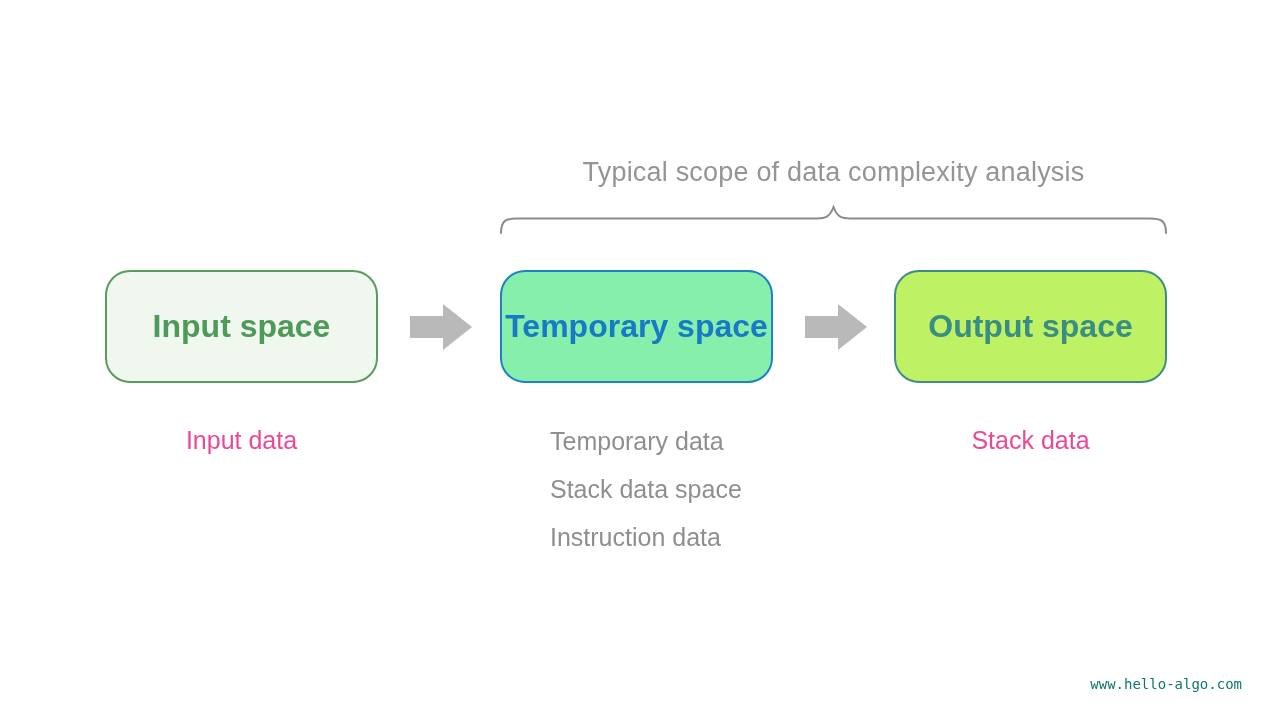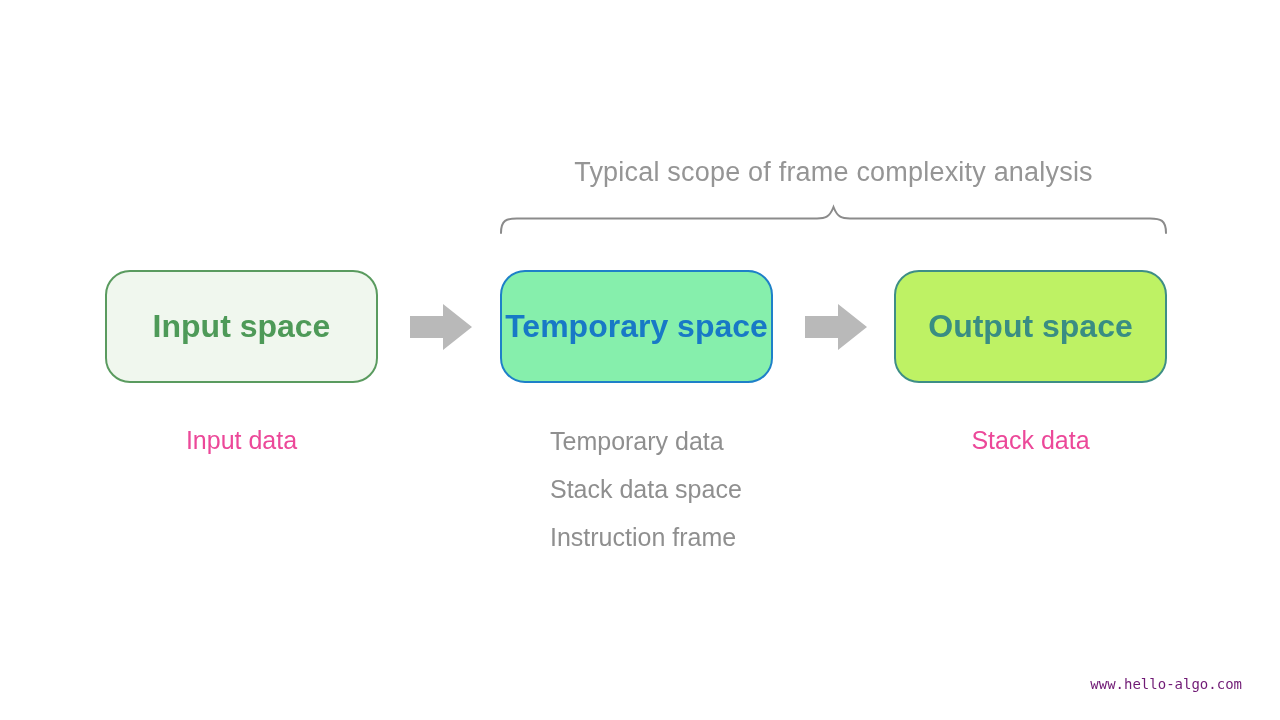--- a/index.html
+++ b/index.html
@@ -68,29 +68,29 @@
     height: 30px;
     line-height: 30px;
     margin-bottom: 18px;
   }
   .watermark {
     position: absolute;
     right: 38px;
     top: 676px;
     font-family: "DejaVu Sans Mono", monospace;
     font-size: 14px;
-    color: #701a75;
+    color: #0f766e;
   }
 </style>
 </head>
 <body>
 
 <div class="canvas">
 
-  <div class="title">Typical scope of frame complexity analysis</div>
+  <div class="title">Typical scope of data complexity analysis</div>
 
   <svg class="brace" viewBox="0 0 667 31" aria-hidden="true">
     <path d="M 1,30 C 1,17 6.5,15.5 17,15.5 L 317,15.5 C 325,15.5 329.5,14.5 333.5,4
              C 337.5,14.5 342,15.5 350,15.5 L 650,15.5 C 660.5,15.5 666,17 666,30" fill="none" stroke="#8b8b8b" stroke-width="2" stroke-linecap="round"></path>
   </svg>
 
   <div class="box box-input">
     <span>Input space</span>
   </div>
 
@@ -108,20 +108,20 @@
 
   <div class="box box-output">
     <span>Output space</span>
   </div>
 
   <div class="label label-center label-input">Input data</div>
 
   <div class="temp-list">
     <div class="temp-line">Temporary data</div>
     <div class="temp-line">Stack data space</div>
-    <div class="temp-line">Instruction frame</div>
+    <div class="temp-line">Instruction data</div>
   </div>
 
   <div class="label label-center label-output">Stack data</div>
 
   <div class="watermark">www.hello-algo.com</div>
 
 </div>
 
 </body></html>

